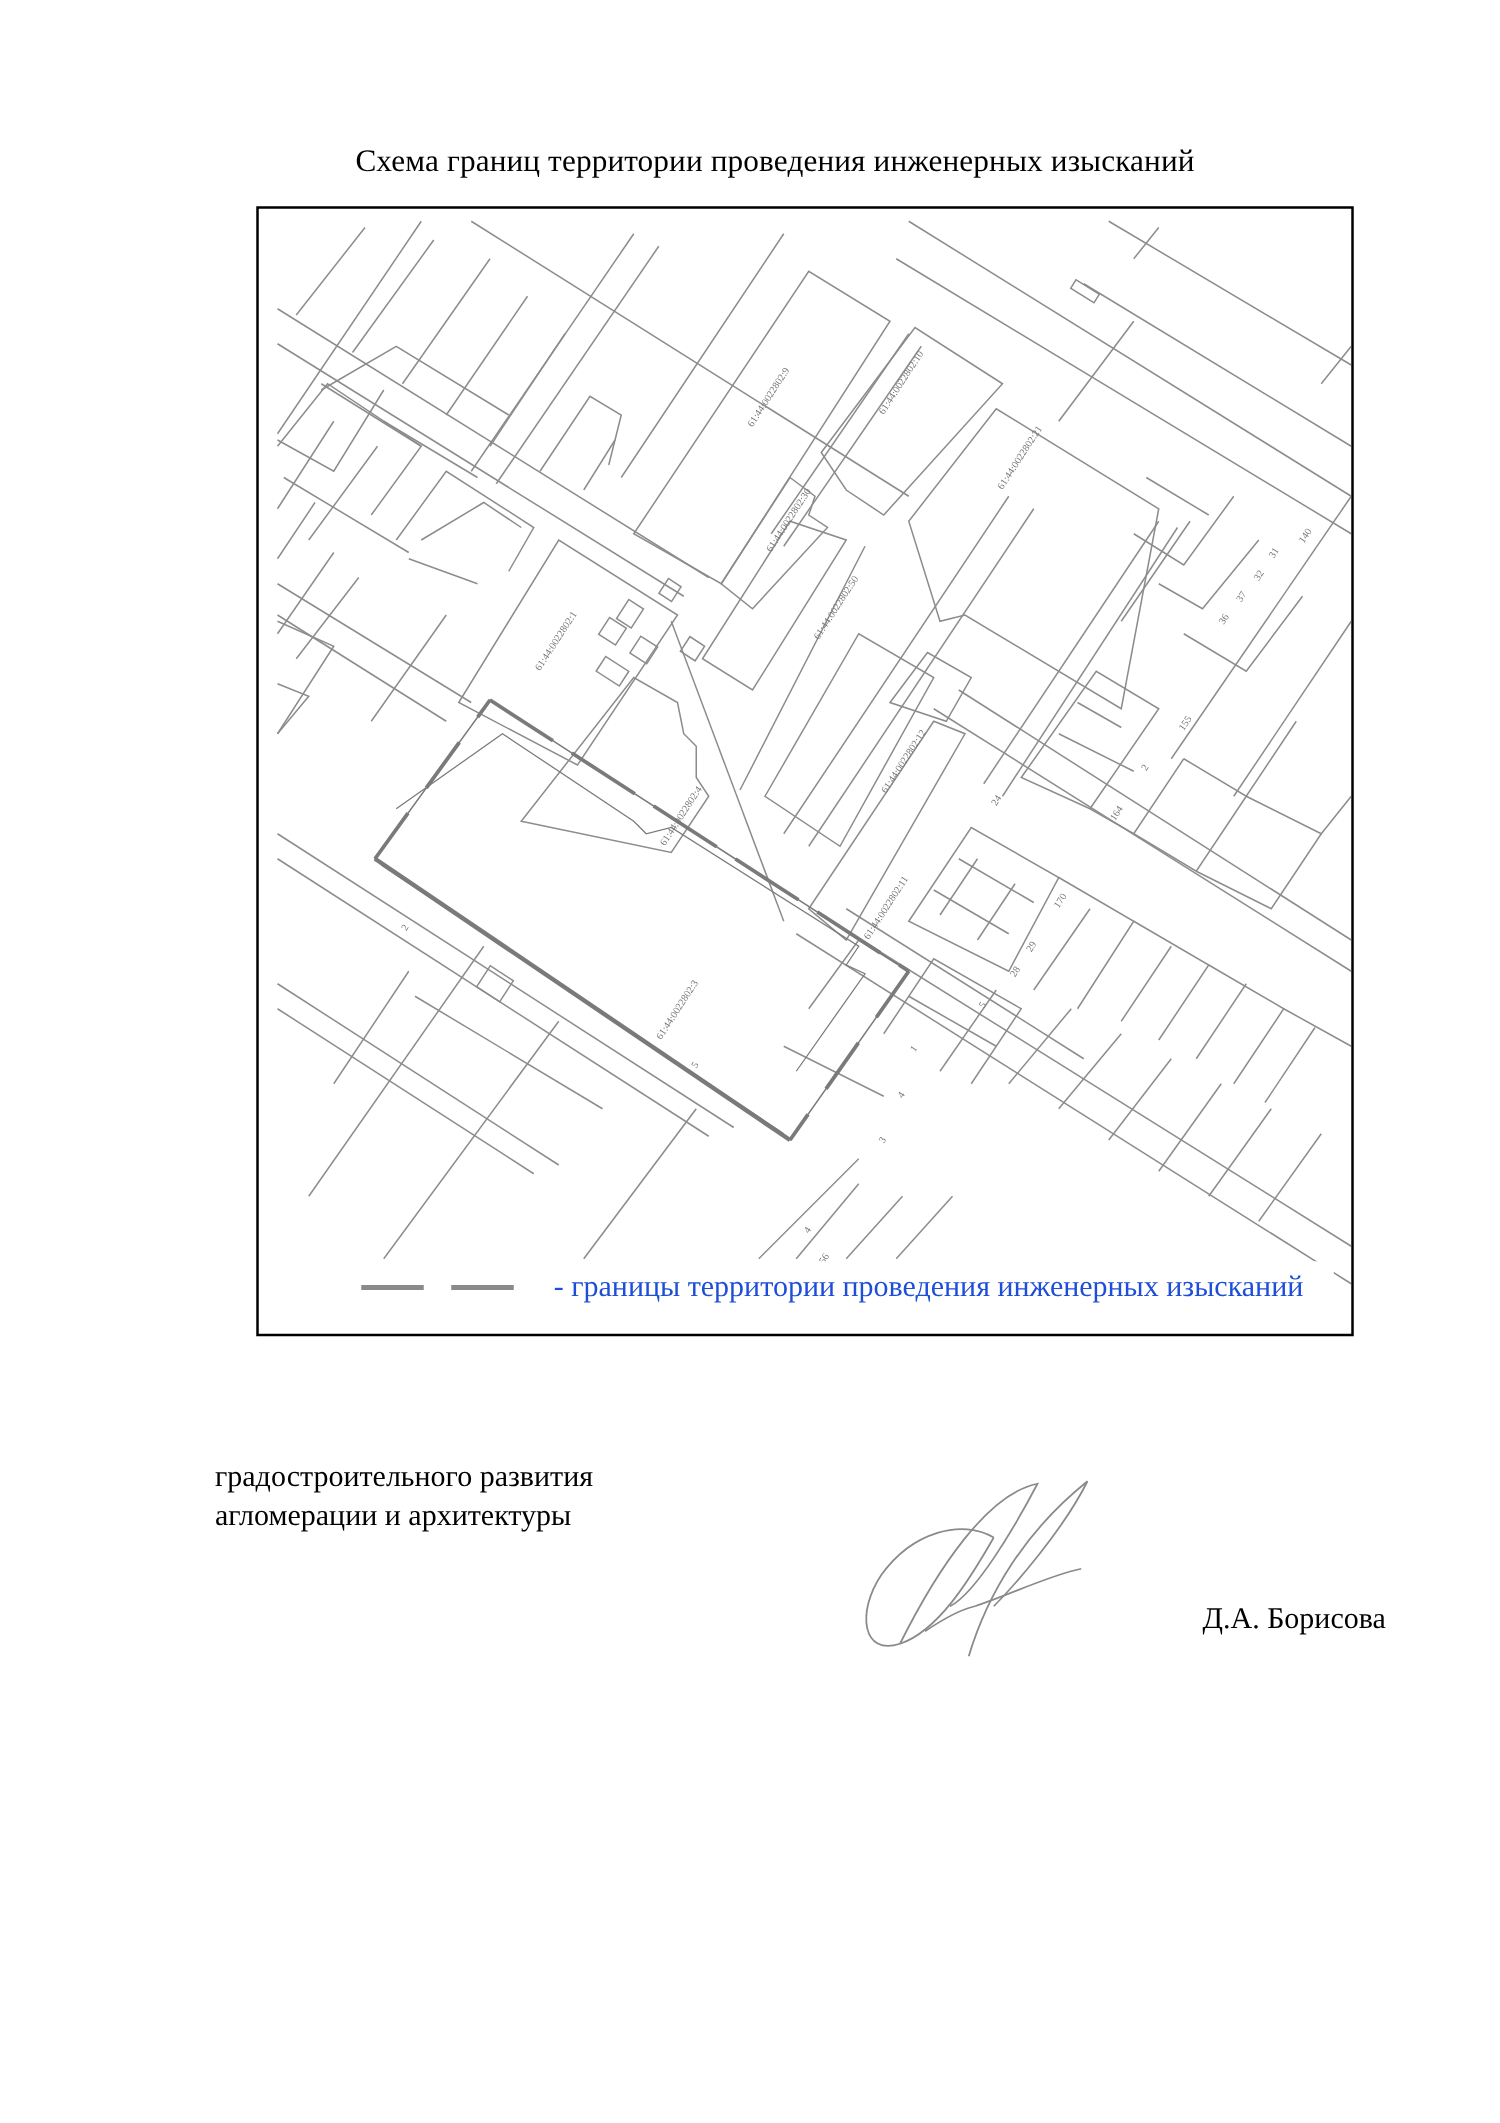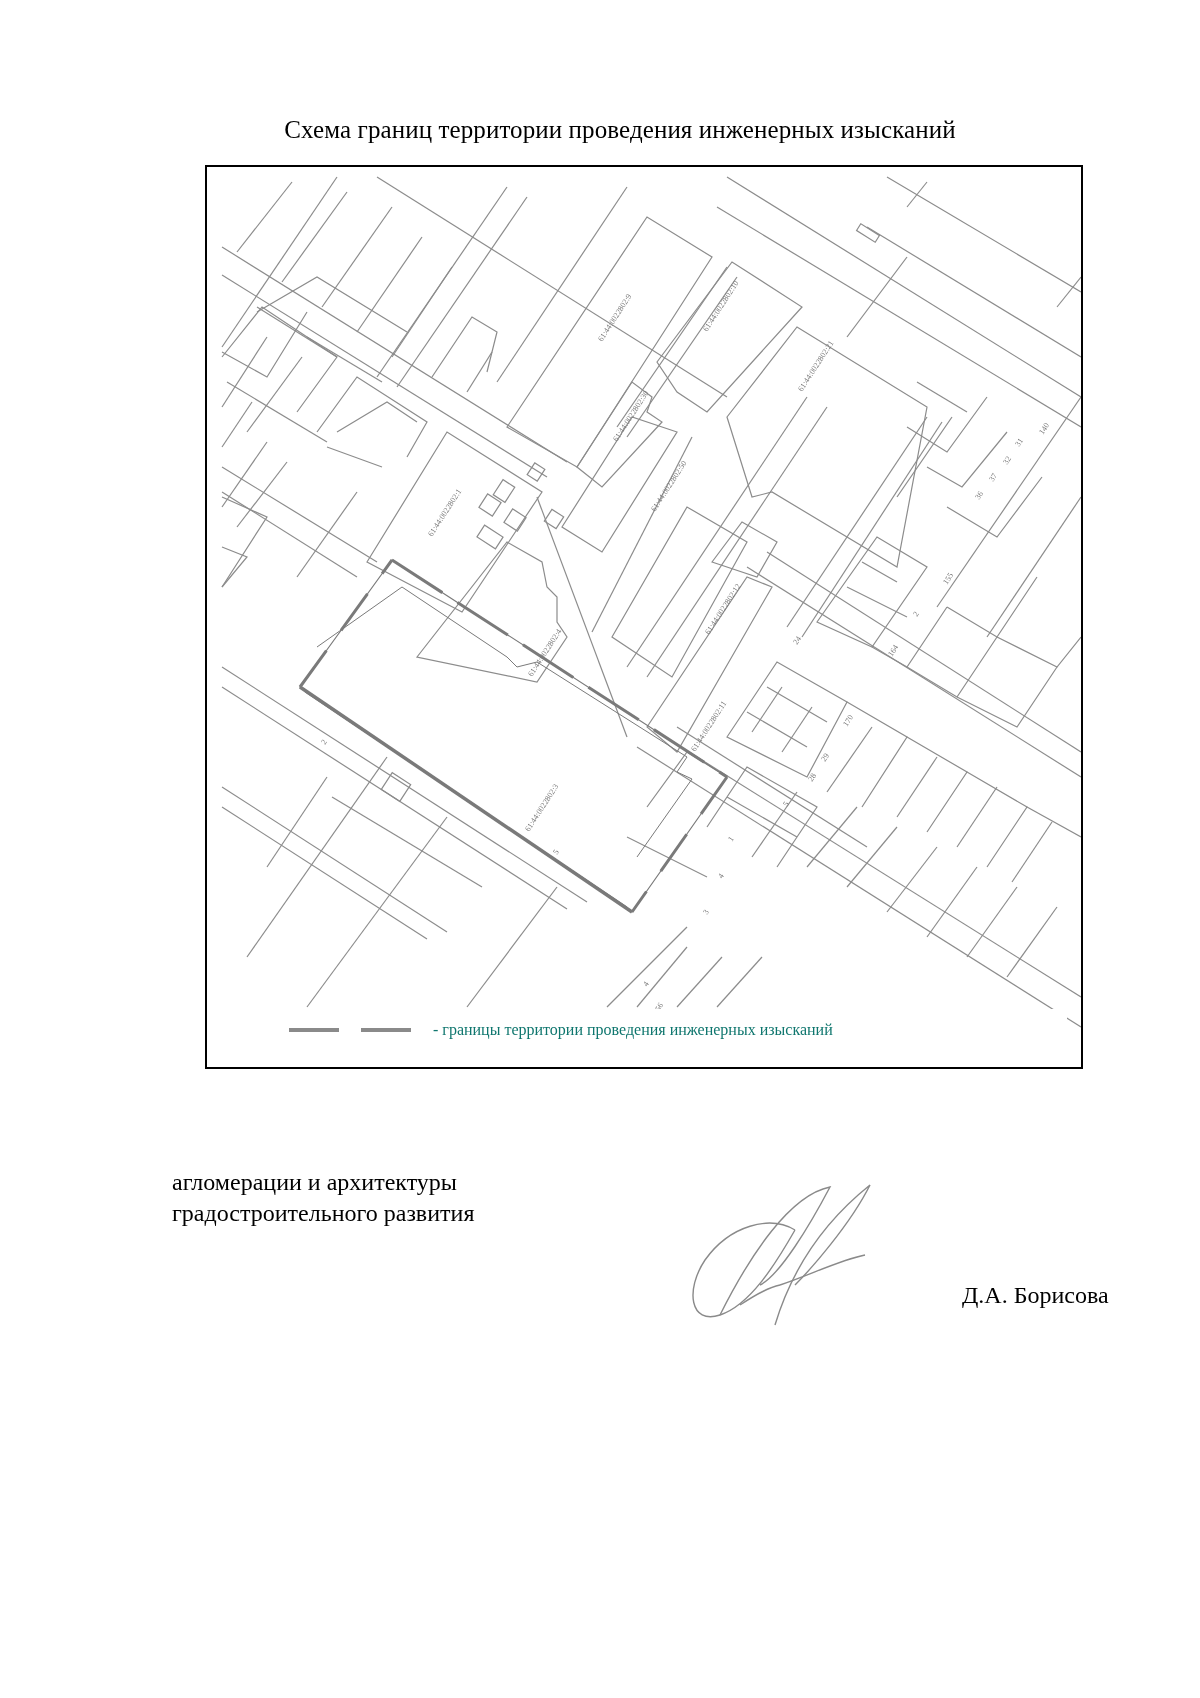--- a/index.html
+++ b/index.html
@@ -2,21 +2,21 @@
 <html><head>
   <meta charset="utf-8">
   <style>
     html, body { margin: 0; padding: 0; background: #ffffff; }
     body { width: 1200px; height: 1698px; position: relative; overflow: hidden; font-family: "Liberation Serif", "DejaVu Serif", serif; color: #000; }
     .title { position: absolute; left: 0; width: 1200px; top: 116px; text-align: center; font-size: 25px; letter-spacing: 0.1px; padding-left: 40px; box-sizing: border-box; }
     .frame { position: absolute; left: 205px; top: 165px; width: 874px; height: 900px; border: 2.5px solid #000; box-sizing: content-box; background: #fff; overflow: hidden; }
     .map { position: absolute; left: 0; top: 0; width: 874px; height: 900px; }
     .legend { position: absolute; left: 82px; top: 851px; height: 24px; display: flex; align-items: center; }
     .legend .sw { width: 50px; height: 4px; background: #8a8a8a; margin-right: 22px; }
-    .legend .txt { font-size: 16px; color: #0f766e; }
+    .legend .txt { font-size: 24px; color: #1d4ed8; margin-left: 10px; }
     .sign-block { position: absolute; left: 172px; top: 1167px; font-size: 24px; line-height: 31px; }
     .sign-name { position: absolute; left: 962px; top: 1282px; font-size: 24px; }
     .signature { position: absolute; left: 680px; top: 1175px; width: 220px; height: 160px; }
     .lbl { font-family: "Liberation Serif", serif; fill: #777; font-size: 8px; }
     .num { font-family: "Liberation Serif", serif; fill: #777; font-size: 8px; }
   </style>
 </head>
 <body>
 
 <div class="title">Схема границ территории проведения инженерных изысканий</div>
@@ -214,22 +214,22 @@
   </svg>
 
   <div class="legend">
     <span class="sw"></span>
     <span class="sw"></span>
     <span class="txt">- границы территории проведения инженерных изысканий</span>
   </div>
 </div>
 
 <div class="sign-block">
+  <div>градостроительного развития</div>
   <div>агломерации и архитектуры</div>
-  <div>градостроительного развития</div>
 </div>
 
 <svg class="signature" viewBox="0 0 220 160" xmlns="http://www.w3.org/2000/svg">
   <g fill="none" stroke="#8a8a8a" stroke-width="1.4">
     <path d="M115,55 C90,40 50,50 25,85 C5,115 10,150 40,140 C70,130 95,90 115,55"></path>
     <path d="M40,140 C70,80 110,20 150,12 C130,50 100,100 80,110"></path>
     <path d="M95,150 C110,100 140,50 190,10 C170,50 130,95 115,110"></path>
     <path d="M100,110 C130,100 160,85 185,80"></path>
     <path d="M60,130 C75,120 90,112 100,110"></path>
   </g>

